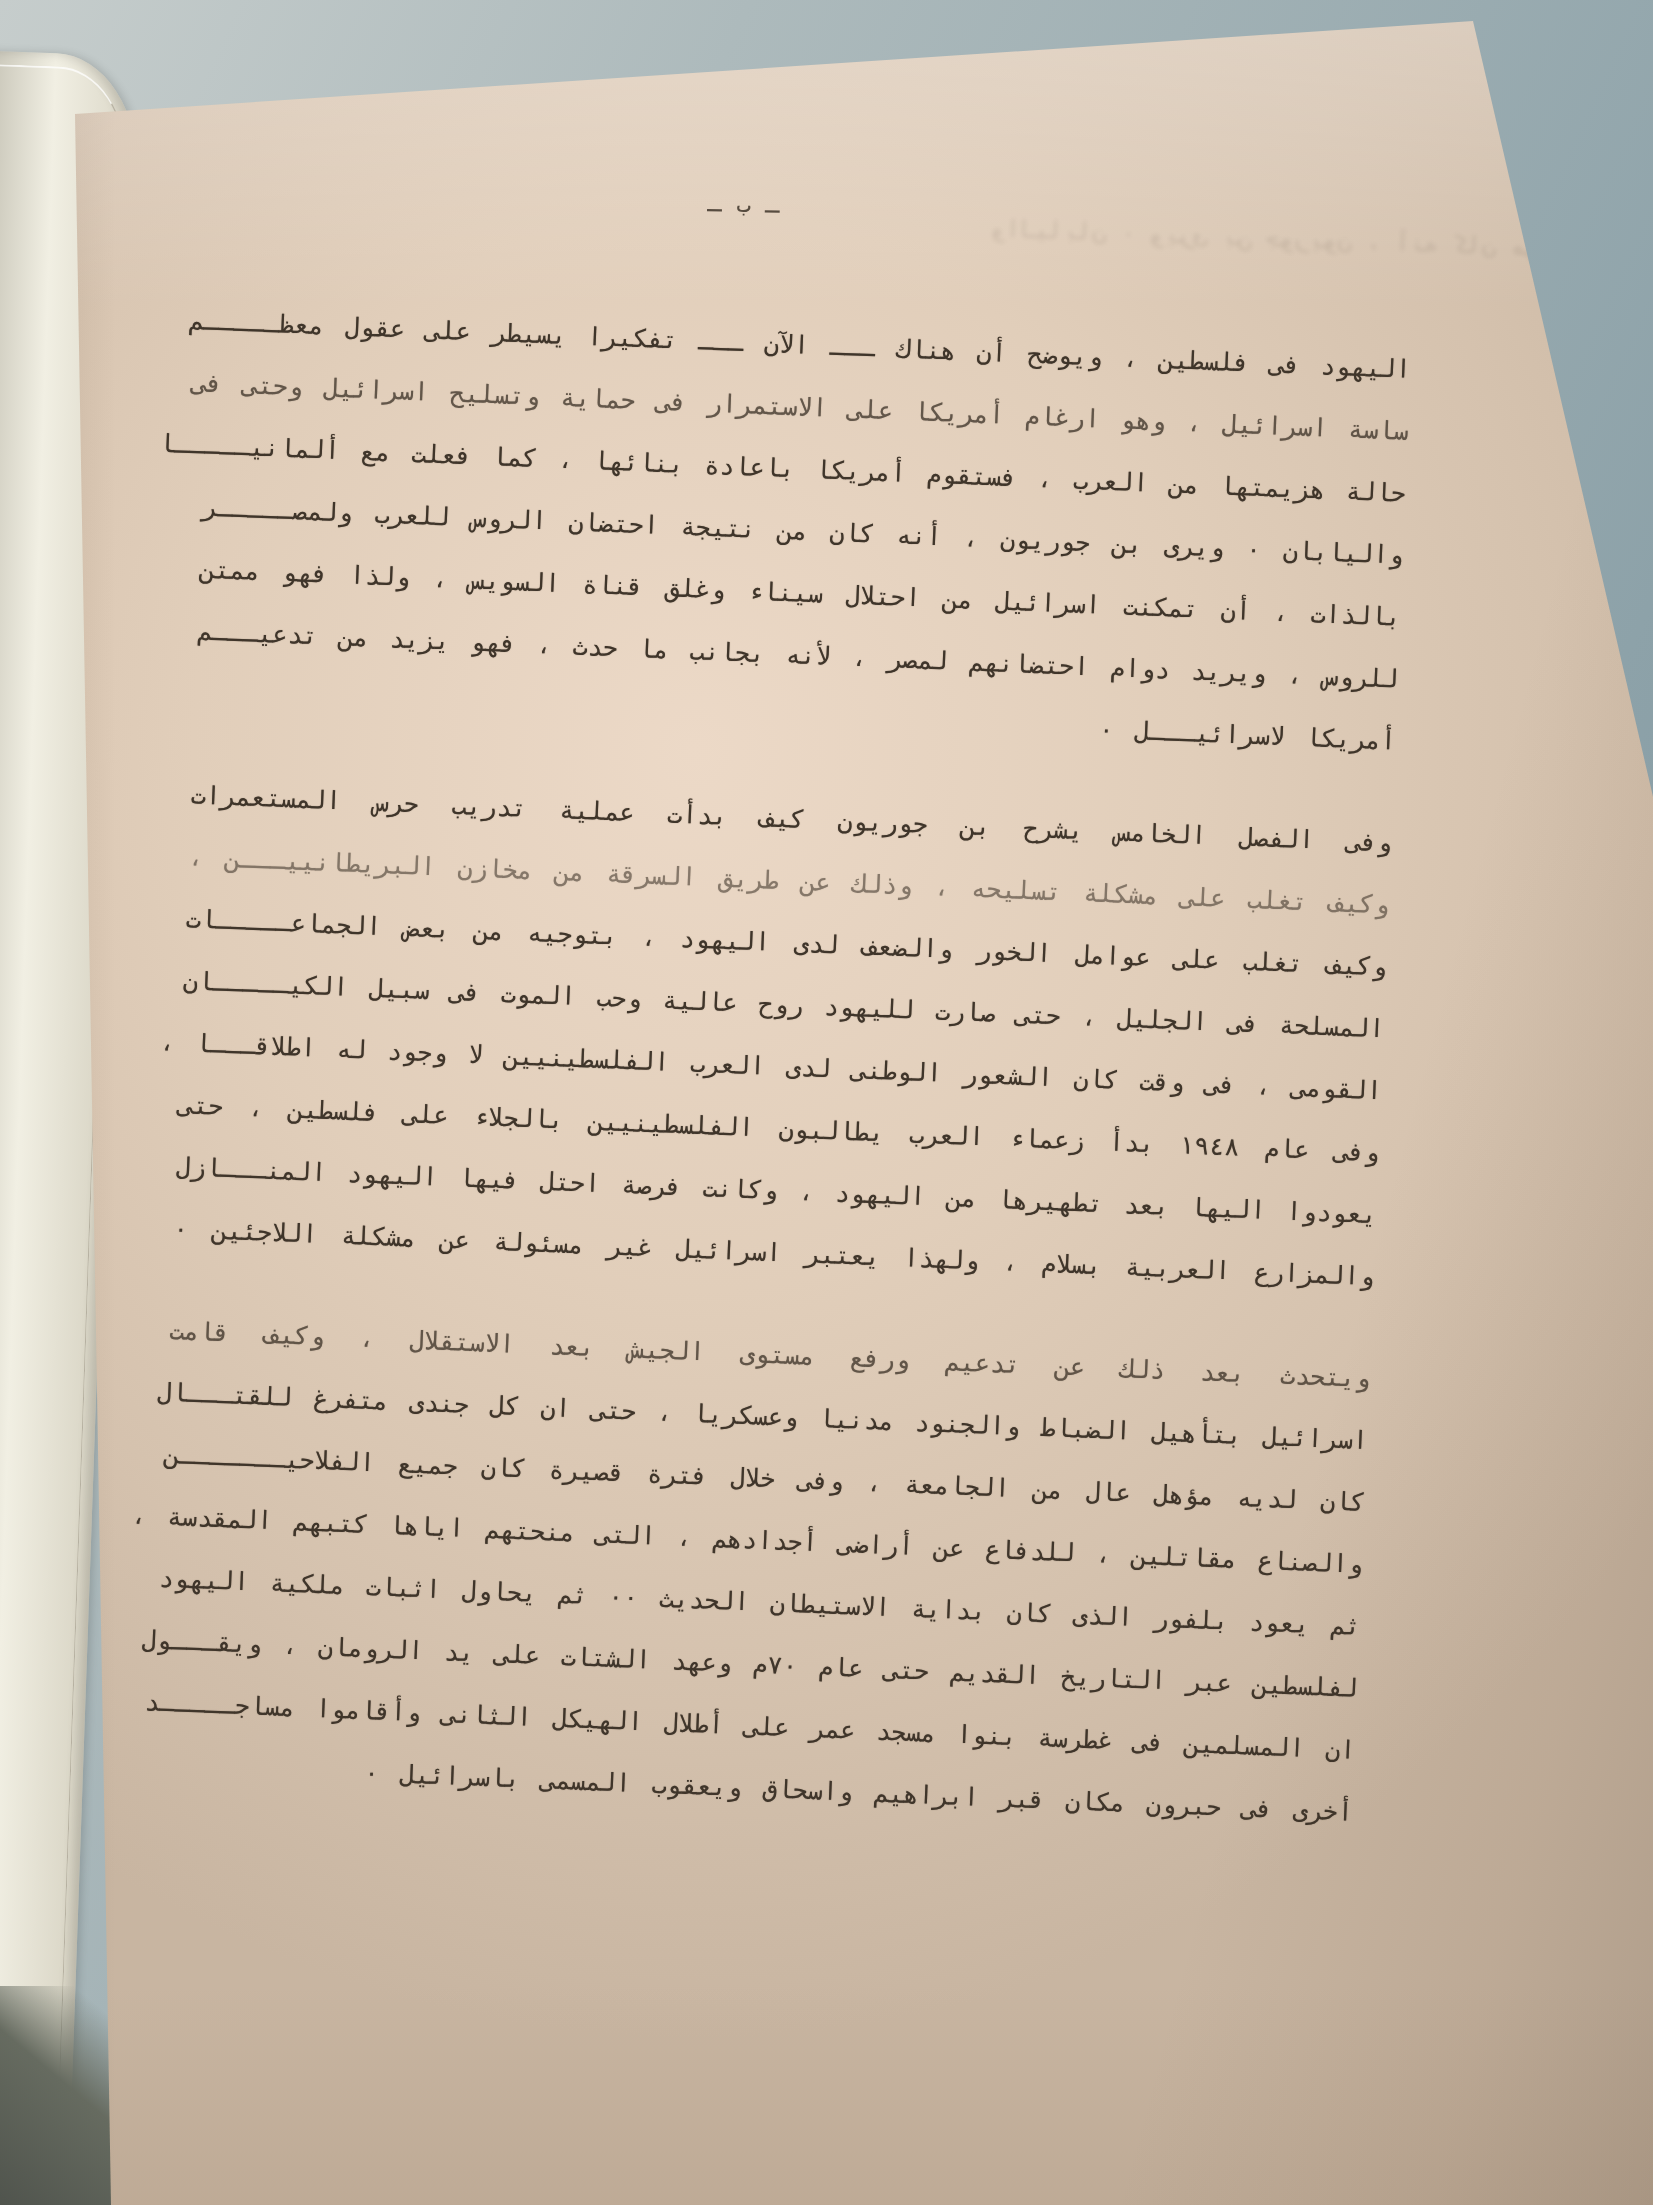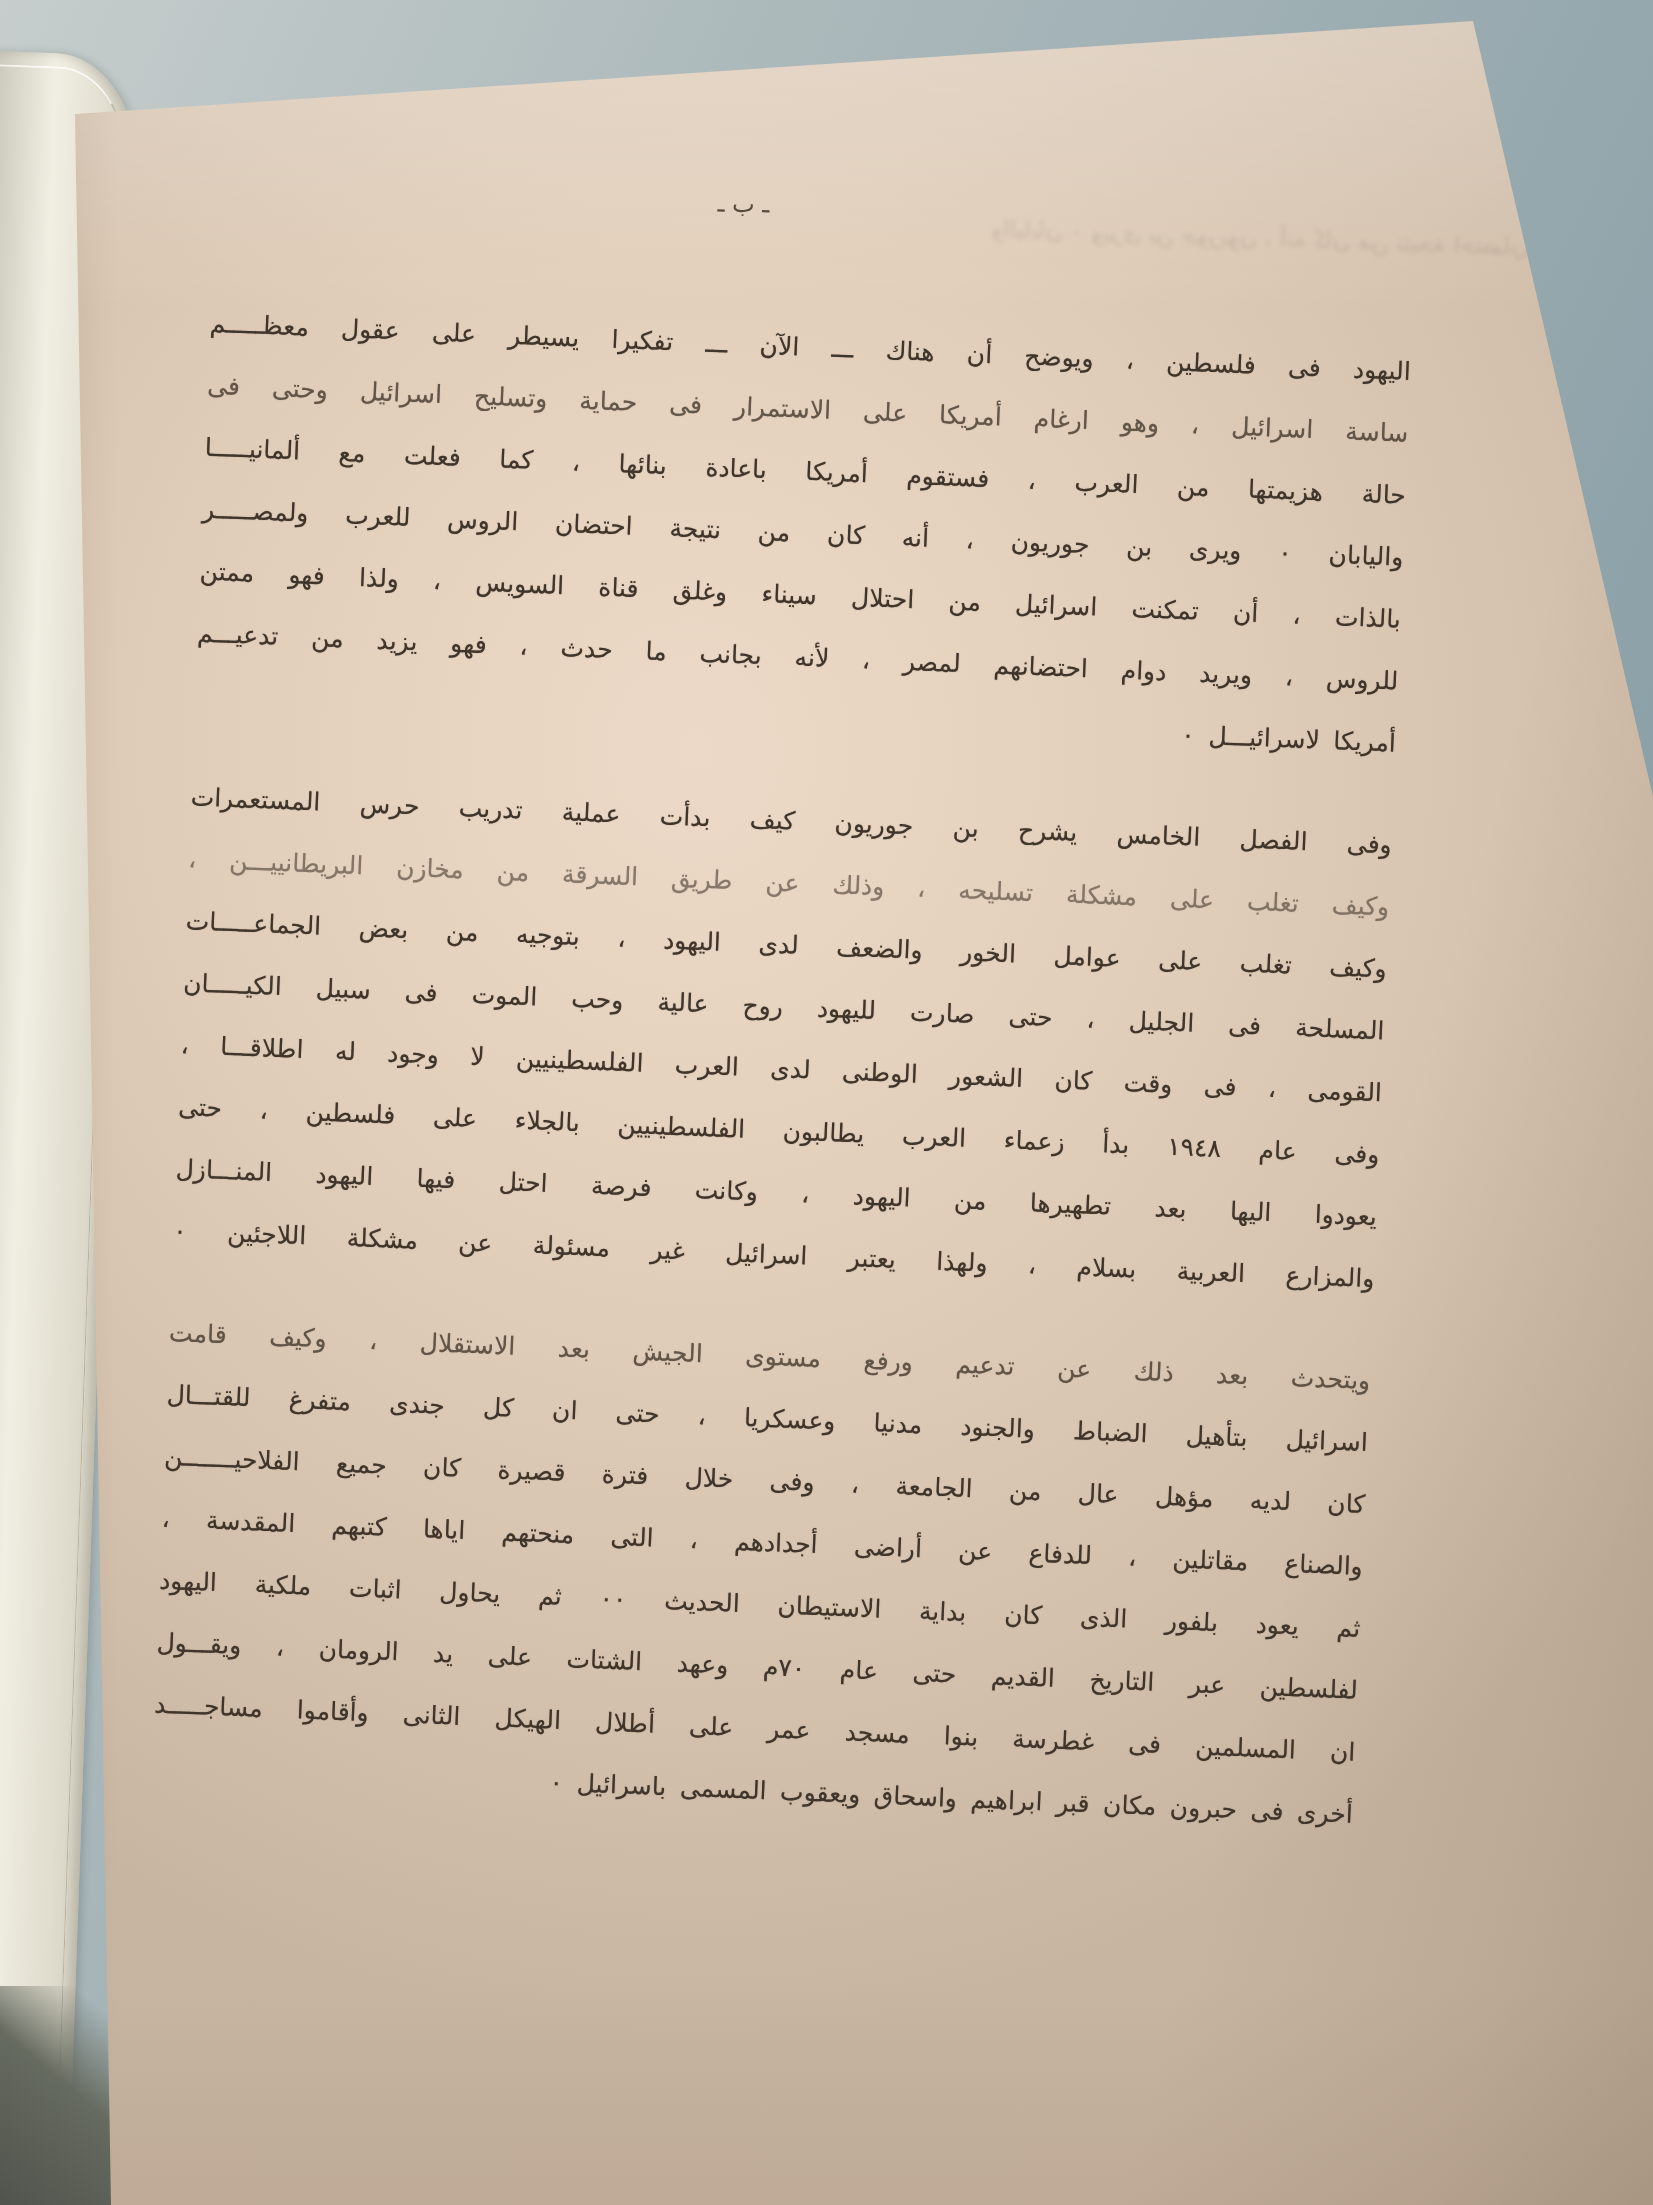--- a/index.html
+++ b/index.html
@@ -3,20 +3,21 @@
 <meta charset="utf-8">
 <style>
   html,body{margin:0;padding:0;}
   body{
     width:1654px;height:2205px;overflow:hidden;position:relative;
     font-family:"DejaVu Sans",sans-serif;
   }
   .photo{
     position:absolute;inset:0;
     background:linear-gradient(115deg,var(--backdrop-hi) 0%,#adbabc 28%,var(--backdrop-lo) 72%,#7e949c 100%);
+    font-family:Liberation Mono, monospace;
   }
   
   .pages-stack{
     position:absolute;left:-38px;top:50px;width:181px;height:2175px;
     background:linear-gradient(to right,#b6b3a5 0%,var(--pages-edge) 52%,#d8d4c4 100%);
     border-radius:0 86px 0 0 / 0 124px 0 0;
     transform:rotate(2deg);transform-origin:top left;
     box-shadow:inset -6.7px 0 10.5px rgba(0,0,0,.14), 2.9px 0 8.6px rgba(0,0,0,.15);
     z-index:1;
   }

